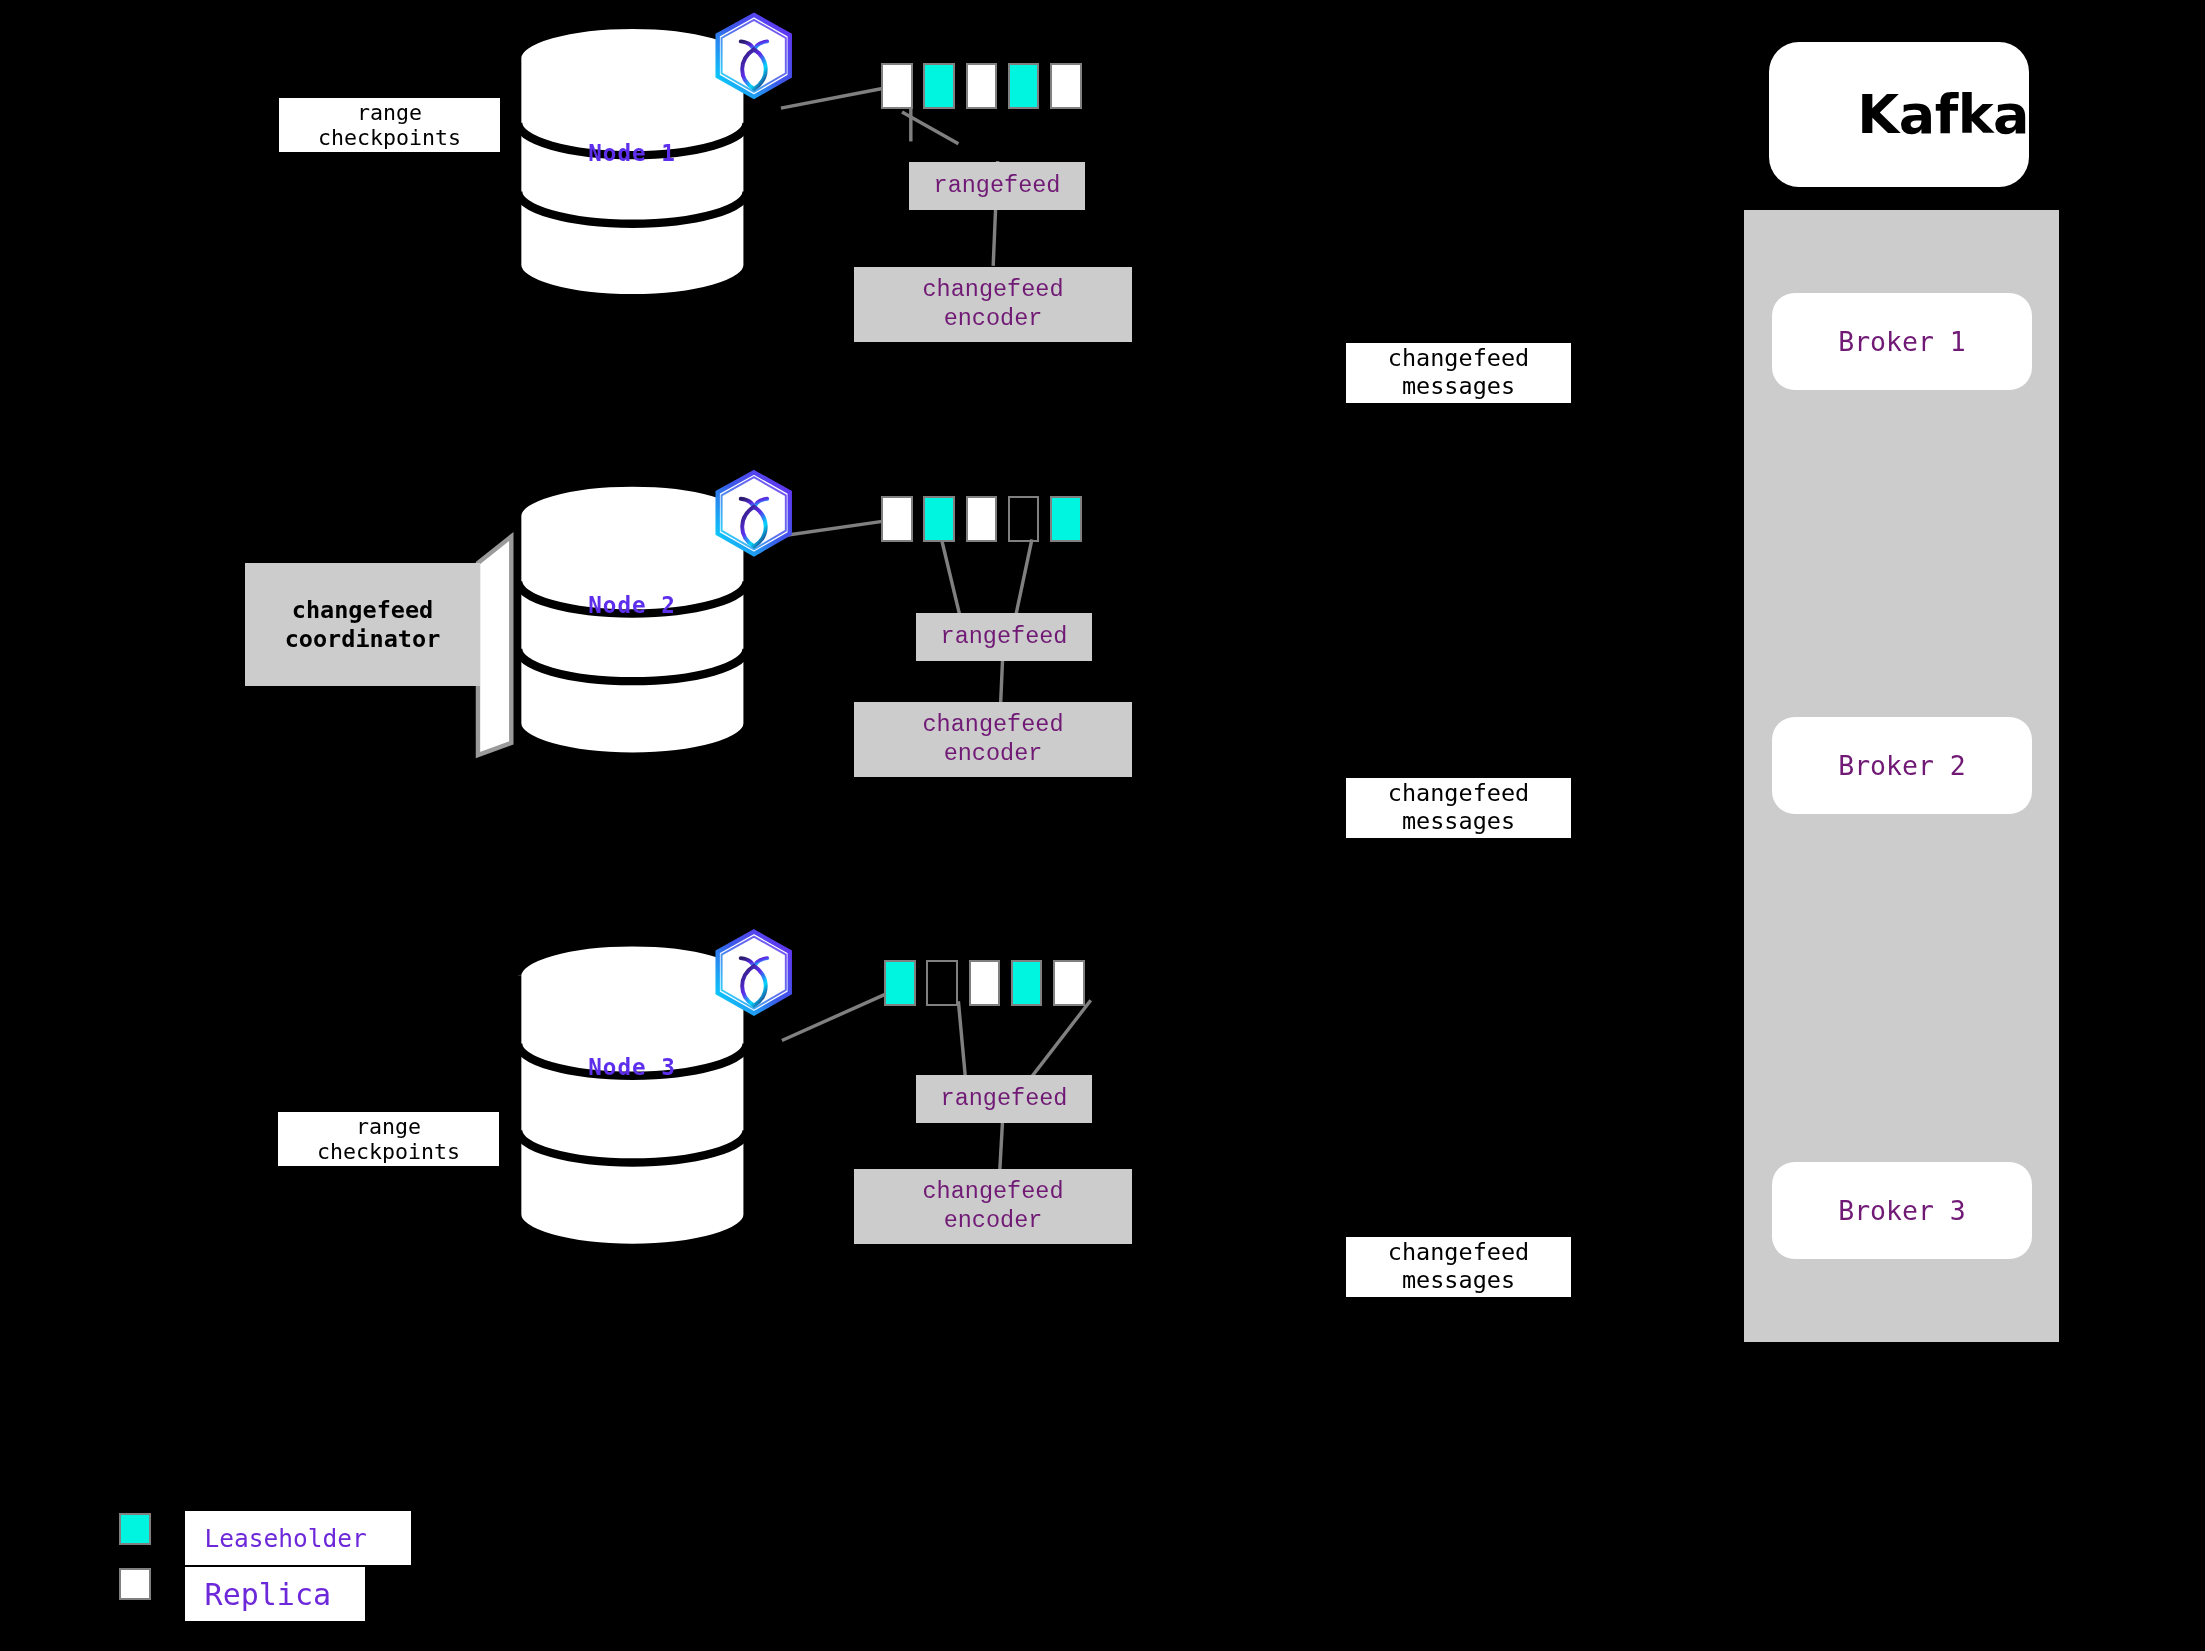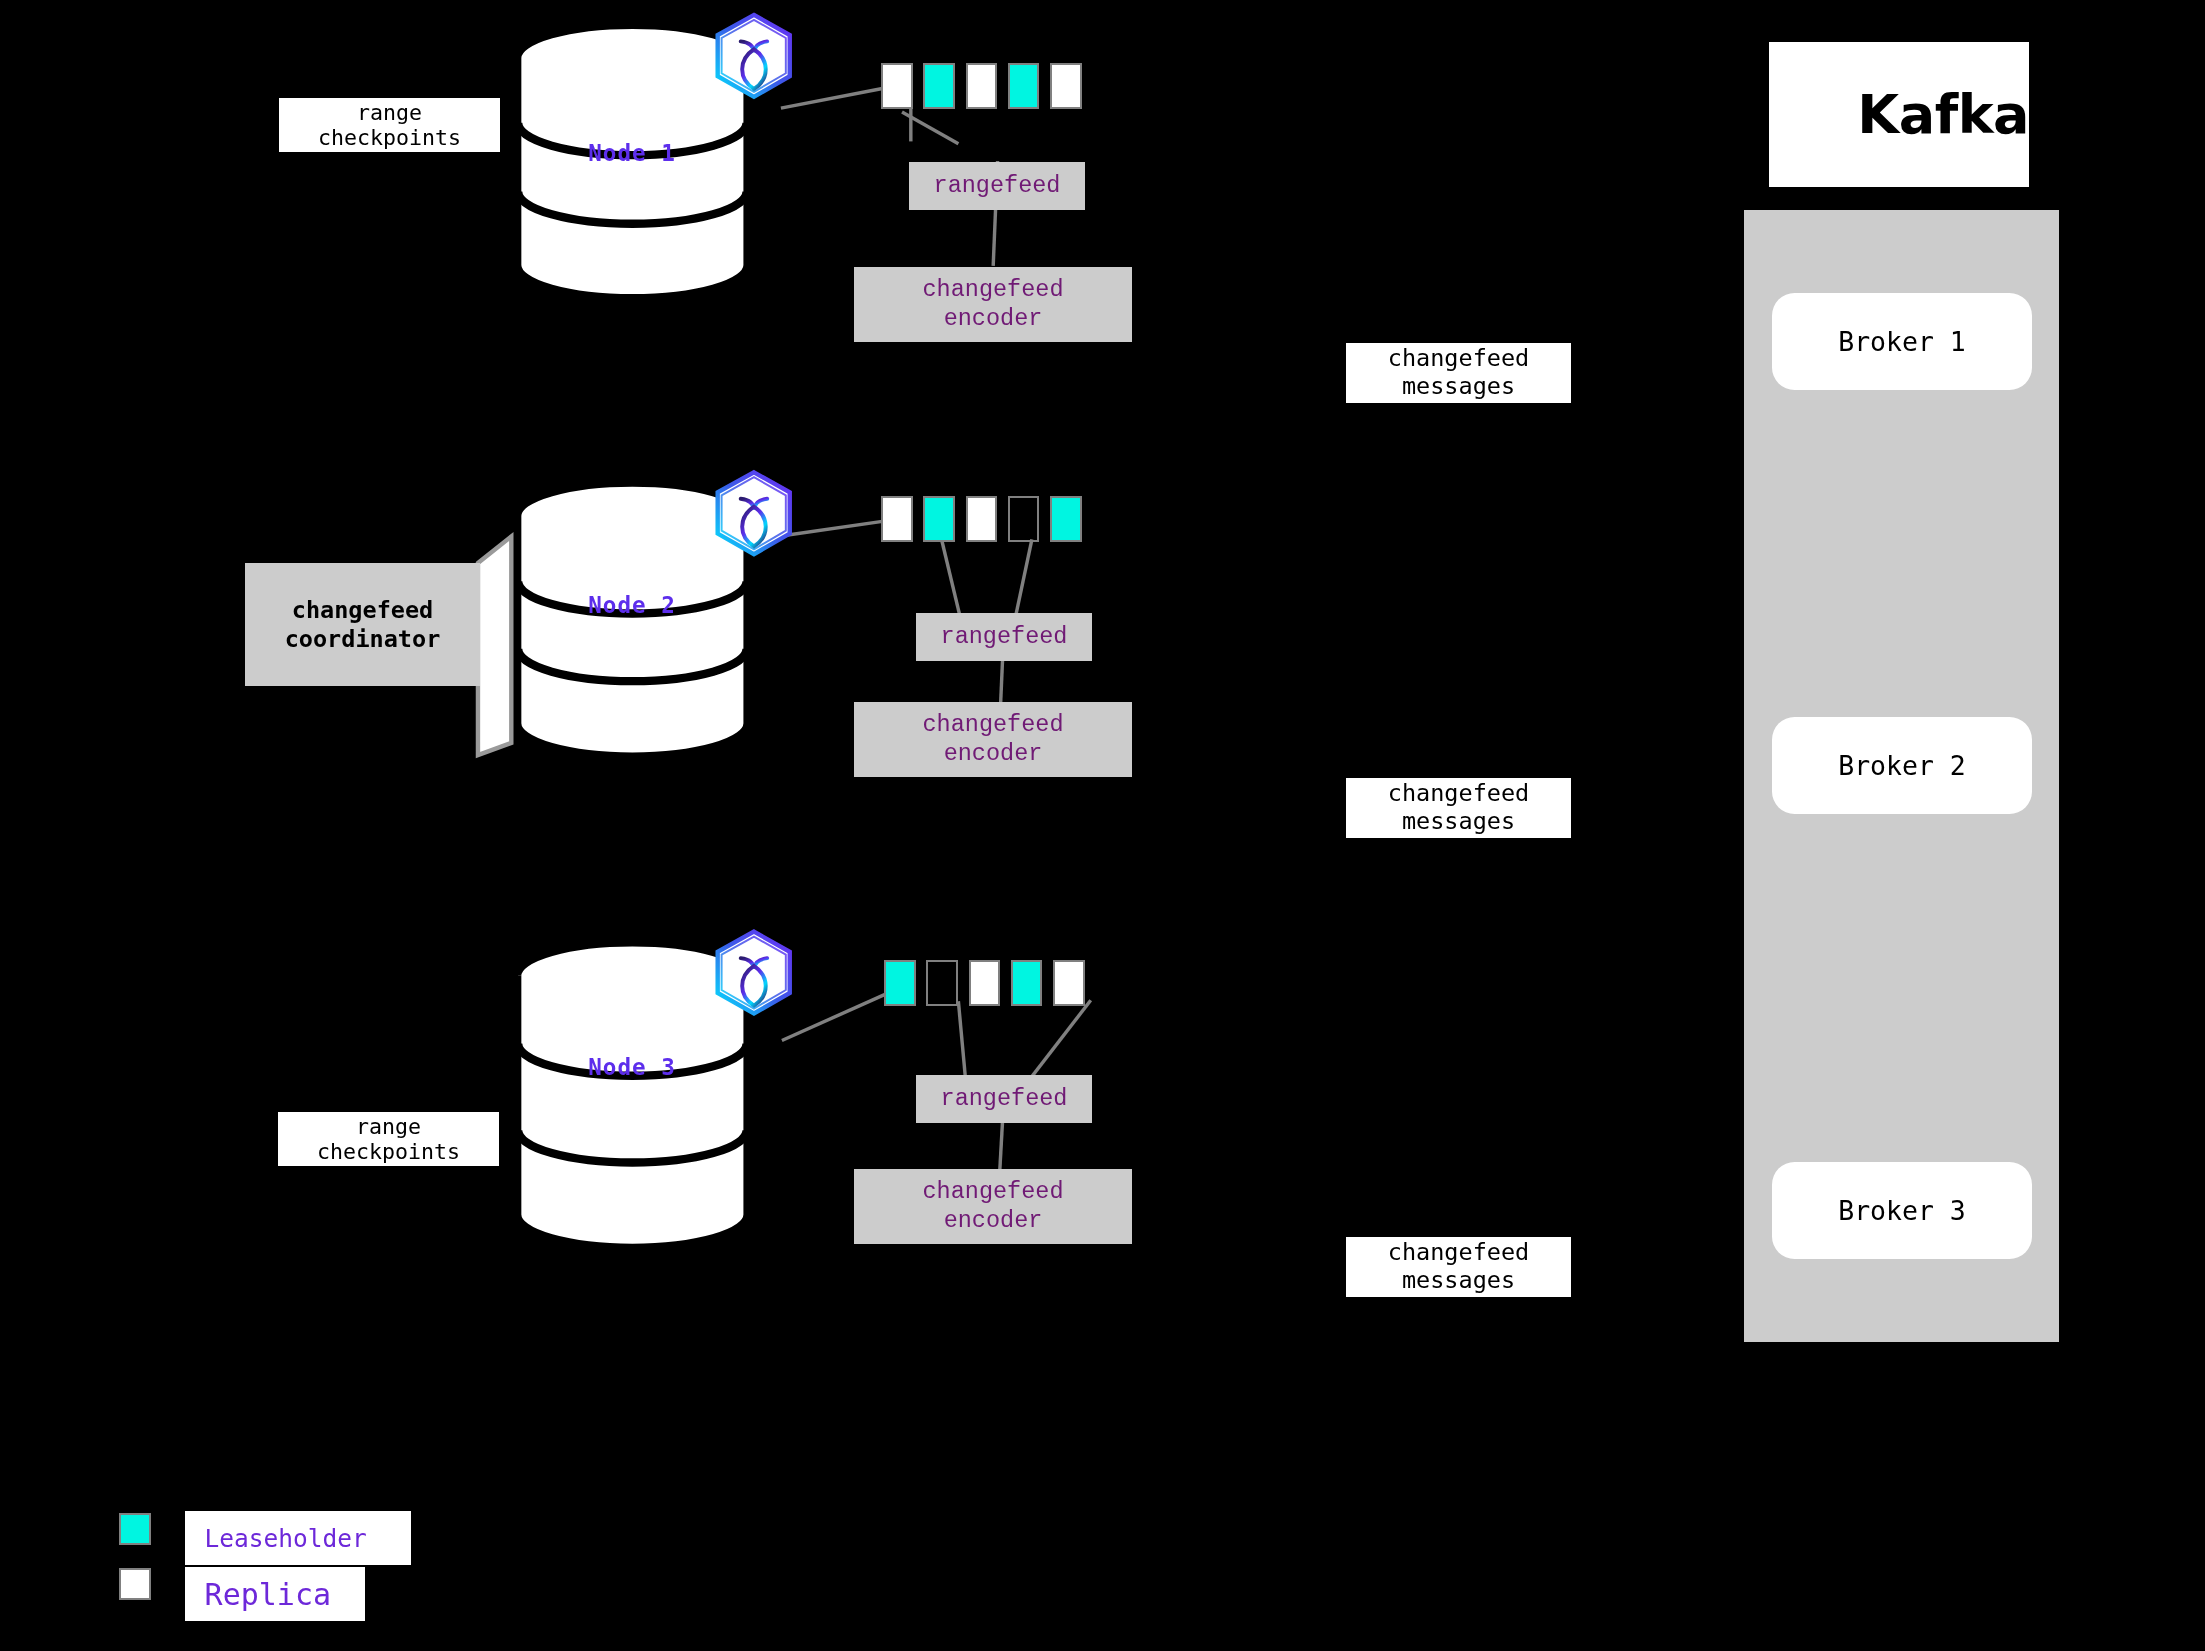--- a/index.html
+++ b/index.html
@@ -88,21 +88,21 @@
     color: #000000;
     letter-spacing: -0.5px;
   }
   .broker {
     position: absolute;
     background: #ffffff;
     border-radius: 22.6px;
     display: flex;
     align-items: center;
     justify-content: center;
-    color: #000000;
+    color: #701a75;
     font-family: "DejaVu Sans Mono", "Liberation Mono", monospace;
     white-space: pre;
   }
 
   
   .pill {
     position: absolute;
     background: #ffffff;
     border-radius: 50%/50%;
     display: flex;
@@ -329,21 +329,21 @@
     <div class="range-box leaseholder"></div>
     <div class="range-box replica"></div>
   </div>
 
   <div class="gray-box" style="left:916px; top:1075px; width:176px; height:48px; font-size:23.5px;">rangefeed</div>
 
   <div class="gray-box" style="left:854px; top:1169px; width:278px; height:75px; font-size:23.5px;"><div>changefeed</div><div>encoder</div></div>
 
   <div class="label-chip" style="left:1346px; top:1237px; width:225px; height:60px; font-size:23.5px;"><div>changefeed</div><div>messages</div></div>
 
-  <div class="kafka-logo-box" style="left:1769px; top:42px; width:260px; height:145px;">
+  <div class="kafka-logo-box" style="left:1769px; top:42px; width:260px; height:145px;border-radius:30px;">
     <span style="width:88px;"></span>
     <span class="kafka-wordmark" style="font-size:54px;">Kafka</span>
   </div>
 
   <div class="kafka-container" style="left:1744px; top:210px; width:315px; height:1132px;"></div>
 
   <div class="broker" style="left:1772px; top:293px; width:260px; height:97px; font-size:26.5px;">Broker 1</div>
 
   <div class="broker" style="left:1772px; top:717px; width:260px; height:97px; font-size:26.5px;">Broker 2</div>
 

